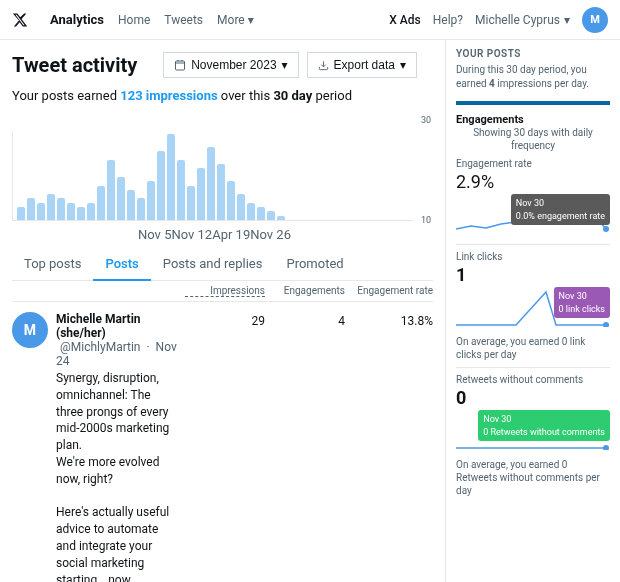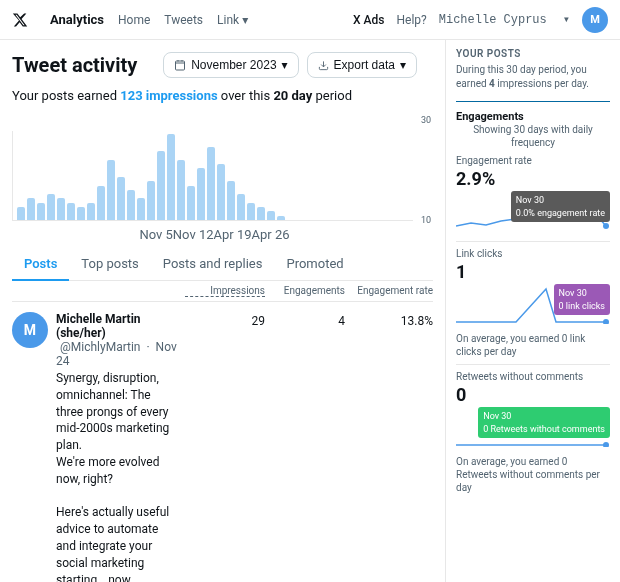--- a/index.html
+++ b/index.html
@@ -6,21 +6,21 @@
     body { font-family: -apple-system, BlinkMacSystemFont, "Segoe UI", Roboto, sans-serif; font-size: 13px; color: #0f1419; background: #fff; width: 620px; overflow-x: hidden; }
 
     
     .main-container { display: flex; }
     .left-panel { flex: 1; padding: 0 12px 12px 12px; min-width: 0; }
     .right-panel { width: 175px; flex-shrink: 0; padding: 8px 10px; border-left: 1px solid #e7e7e7; font-size: 11px; }
 
     
     .page-header { display: flex; align-items: center; justify-content: space-between; padding: 12px 16px 10px 0; }
     .page-title { font-size: 20px; font-weight: 700; }
-    .btn-outline { border: 1px solid #cfd9de; border-radius: 8px; padding: 5px 10px; font-size: 12px; background: #fff; cursor: pointer; display: flex; align-items: center; gap: 5px; color: #0f1419; }
+    .btn-outline { border: 1px solid #cfd9de; border-radius: 0; padding: 5px 10px; font-size: 12px; background: #fff; cursor: pointer; display: flex; align-items: center; gap: 5px; color: #0f1419; }
     .tab { padding: 8px 12px; font-size: 13px; cursor: pointer; color: #536471; border-bottom: 2px solid transparent; margin-bottom: -1px; }
     .tab.active { color: #1d9bf0; border-bottom: 2px solid #1d9bf0; font-weight: 600; }
 
     
     .post-item { display: flex; gap: 8px; padding: 10px 0; border-bottom: 1px solid #e7e7e7; }
 
     .chart-y-labels { position: absolute; right: 4px; top: 0; display: flex; flex-direction: column; justify-content: space-between; height: 100%; font-size: 9px; color: #536471; pointer-events: none; }
   </style>
 </head>
 <body>
@@ -28,26 +28,26 @@
 <nav style="display:flex;align-items:center;padding:0 12px;height:40px;border-bottom:1px solid #e7e7e7;background:#fff;">
   <div style="display:flex;align-items:center;gap:22px;margin-right:14px;">
     <svg width="16" height="16" viewBox="0 0 24 24" fill="#0f1419">
         <path d="M18.244 2.25h3.308l-7.227 8.26 8.502 11.24H16.17l-4.714-6.231-5.401 6.231H2.744l7.73-8.835L1.254 2.25H8.08l4.253 5.622zm-1.161 17.52h1.833L7.084 4.126H5.117z"></path>
       </svg>
     <span style="font-weight:700;font-size:13px;">Analytics</span>
   </div>
   <div style="display:flex;align-items:center;gap:14px;font-size:12px;color:#536471;">
     <span>Home</span>
     <span>Tweets</span>
-    <span style="display:flex;align-items:center;gap:2px;">Link ▾</span>
+    <span style="display:flex;align-items:center;gap:2px;">More ▾</span>
   </div>
   <div style="margin-left:auto;display:flex;align-items:center;gap:12px;font-size:12px;color:#536471;">
     <span style="color:#0f1419;font-weight:500;">X Ads</span>
     <span>Help?</span>
-    <div style="display:flex;align-items:flex-end;gap:16px;cursor:pointer;font-family:Liberation Mono, monospace;">
+    <div style="display:flex;align-items:flex-end;gap:4px;cursor:pointer;">
       <span>Michelle Cyprus</span>
       <span>▾</span>
     </div>
     <div style="width:26px;height:26px;border-radius:50%;background:#4a99e9;display:flex;align-items:center;justify-content:center;color:#fff;font-size:11px;font-weight:700;">M</div>
   </div>
 </nav>
 
 <div class="main-container">
   <div class="left-panel">
 
@@ -65,21 +65,21 @@
           <svg width="11" height="11" viewBox="0 0 24 24" fill="none" stroke="#536471" stroke-width="2">
               <path d="M21 15v4a2 2 0 01-2 2H5a2 2 0 01-2-2v-4M7 10l5 5 5-5M12 15V3"></path>
             </svg>
           <span>Export data</span>
           <span>▾</span>
         </button>
       </div>
     </div>
 
     <p style="font-size:13px;margin-bottom:8px;">
-      <span>Your posts earned </span><span style="color:#1d9bf0;font-weight:700;">123 impressions</span><span> over this </span><strong>20 day</strong><span> period</span>
+      <span>Your posts earned </span><span style="color:#1d9bf0;font-weight:700;">123 impressions</span><span> over this </span><strong>30 day</strong><span> period</span>
     </p>
 
     <div style="position:relative;height:110px;margin-bottom:4px;display:flex;align-items:flex-end;padding-right:20px;">
       <div class="chart-y-labels" style="position:absolute;right:2px;top:4px;bottom:18px;display:flex;flex-direction:column;justify-content:space-between;font-size:9px;color:#536471;">
         <span>30</span>
         <span>10</span>
       </div>
       <div id="chart-bars" style="display:flex;align-items:flex-end;gap:2px;flex:1;height:90px;border-bottom:1px solid #e7e7e7;border-left:1px solid #e7e7e7;padding-left:4px;">
       <div style="background: rgb(170, 212, 245); width: 8px; flex-shrink: 0; height: 13px; border-radius: 2px 2px 0px 0px;"></div>
           <div style="background: rgb(170, 212, 245); width: 8px; flex-shrink: 0; height: 22px; border-radius: 2px 2px 0px 0px;"></div>
@@ -110,26 +110,26 @@
           <div style="background: rgb(170, 212, 245); width: 8px; flex-shrink: 0; height: 4px; border-radius: 2px 2px 0px 0px;"></div>
           <div style="background: rgb(170, 212, 245); width: 8px; flex-shrink: 0; height: 0px; border-radius: 2px 2px 0px 0px;"></div>
           <div style="background: rgb(170, 212, 245); width: 8px; flex-shrink: 0; height: 0px; border-radius: 2px 2px 0px 0px;"></div>
           <div style="background: rgb(170, 212, 245); width: 8px; flex-shrink: 0; height: 0px; border-radius: 2px 2px 0px 0px;"></div>
         </div>
     </div>
     <div style="display:flex;justify-content:center;font-size:13px;color:#536471;padding:2px 20px 6px 4px;">
       <span>Nov 5</span>
       <span>Nov 12</span>
       <span>Apr 19</span>
-      <span>Apr 26</span>
+      <span>Nov 26</span>
     </div>
 
     <div style="display:flex;border-bottom:1px solid #e7e7e7;margin-bottom:0;">
+      <div class="tab">Top posts</div>
       <div class="tab active">Posts</div>
-      <div class="tab">Top posts</div>
       <div class="tab">Posts and replies</div>
       <div class="tab">Promoted</div>
     </div>
 
     <div style="display:flex;justify-content:flex-end;padding:4px 0;font-size:10px;color:#536471;border-bottom:1px solid #e7e7e7;">
       <span style="width:80px;text-align:right;border-bottom:1px dashed #536471;cursor:pointer;">Impressions</span>
       <span style="width:80px;text-align:right;">Engagements</span>
       <span style="width:88px;text-align:right;">Engagement rate</span>
     </div>
 
@@ -156,33 +156,33 @@
         <span style="width:80px;text-align:right;font-size:12px;">29</span>
         <span style="width:80px;text-align:right;font-size:12px;">4</span>
         <span style="width:88px;text-align:right;font-size:12px;">13.8%</span>
       </div>
     </div>
 
   </div>
 
   <div class="right-panel">
 
-    <div style="font-size:10px;color:#536471;border-bottom:1px solid #0369a1;padding-bottom:10px;margin-bottom:8px;">
+    <div style="font-size:10px;color:#536471;border-bottom:4px solid #0369a1;padding-bottom:10px;margin-bottom:8px;">
       <div style="font-size:10px;color:#536471;font-weight:600;letter-spacing:0.5px;margin-bottom:4px;">YOUR POSTS</div>
       <div style="font-size:10px;color:#536471;line-height:1.4;">
         <span>During this 30 day period, you earned </span><strong>4</strong><span> impressions per day.</span>
       </div>
     </div>
 
     <div style="margin-bottom:10px;">
       <div style="font-size:11px;font-weight:700;color:#0f1419;">Engagements</div>
       <div style="font-size:10px;color:#536471;margin-bottom:6px;line-height:1.3;text-align:center;">Showing 30 days with daily frequency</div>
 
       <div style="font-size:10px;color:#536471;">Engagement rate</div>
-      <div style="font-size:18px;font-weight:700;color:#0f1419;margin:2px 0;">2.9%</div>
+      <div style="font-size:18px;font-weight:400;color:#0f1419;margin:2px 0;">2.9%</div>
 
       <div style="position:relative;height:44px;margin-bottom:4px;">
         <svg width="155" height="40" viewBox="0 0 155 40">
           <polyline points="0,35 15,32 30,34 45,30 60,28 75,25 90,20 105,22 120,24 135,18 150,35" fill="none" stroke="#4a99e9" stroke-width="1.5"></polyline>
           <circle cx="150" cy="35" r="3" fill="#4a99e9"></circle>
         </svg>
         <div style="position:absolute;right:0;top:0;background:#5a5a5a;color:#fff;font-size:9px;padding:3px 5px;border-radius:3px;white-space:nowrap;line-height:1.4;">
           <span>Nov 30</span><br>
           <span>0.0% engagement rate</span>
         </div>

